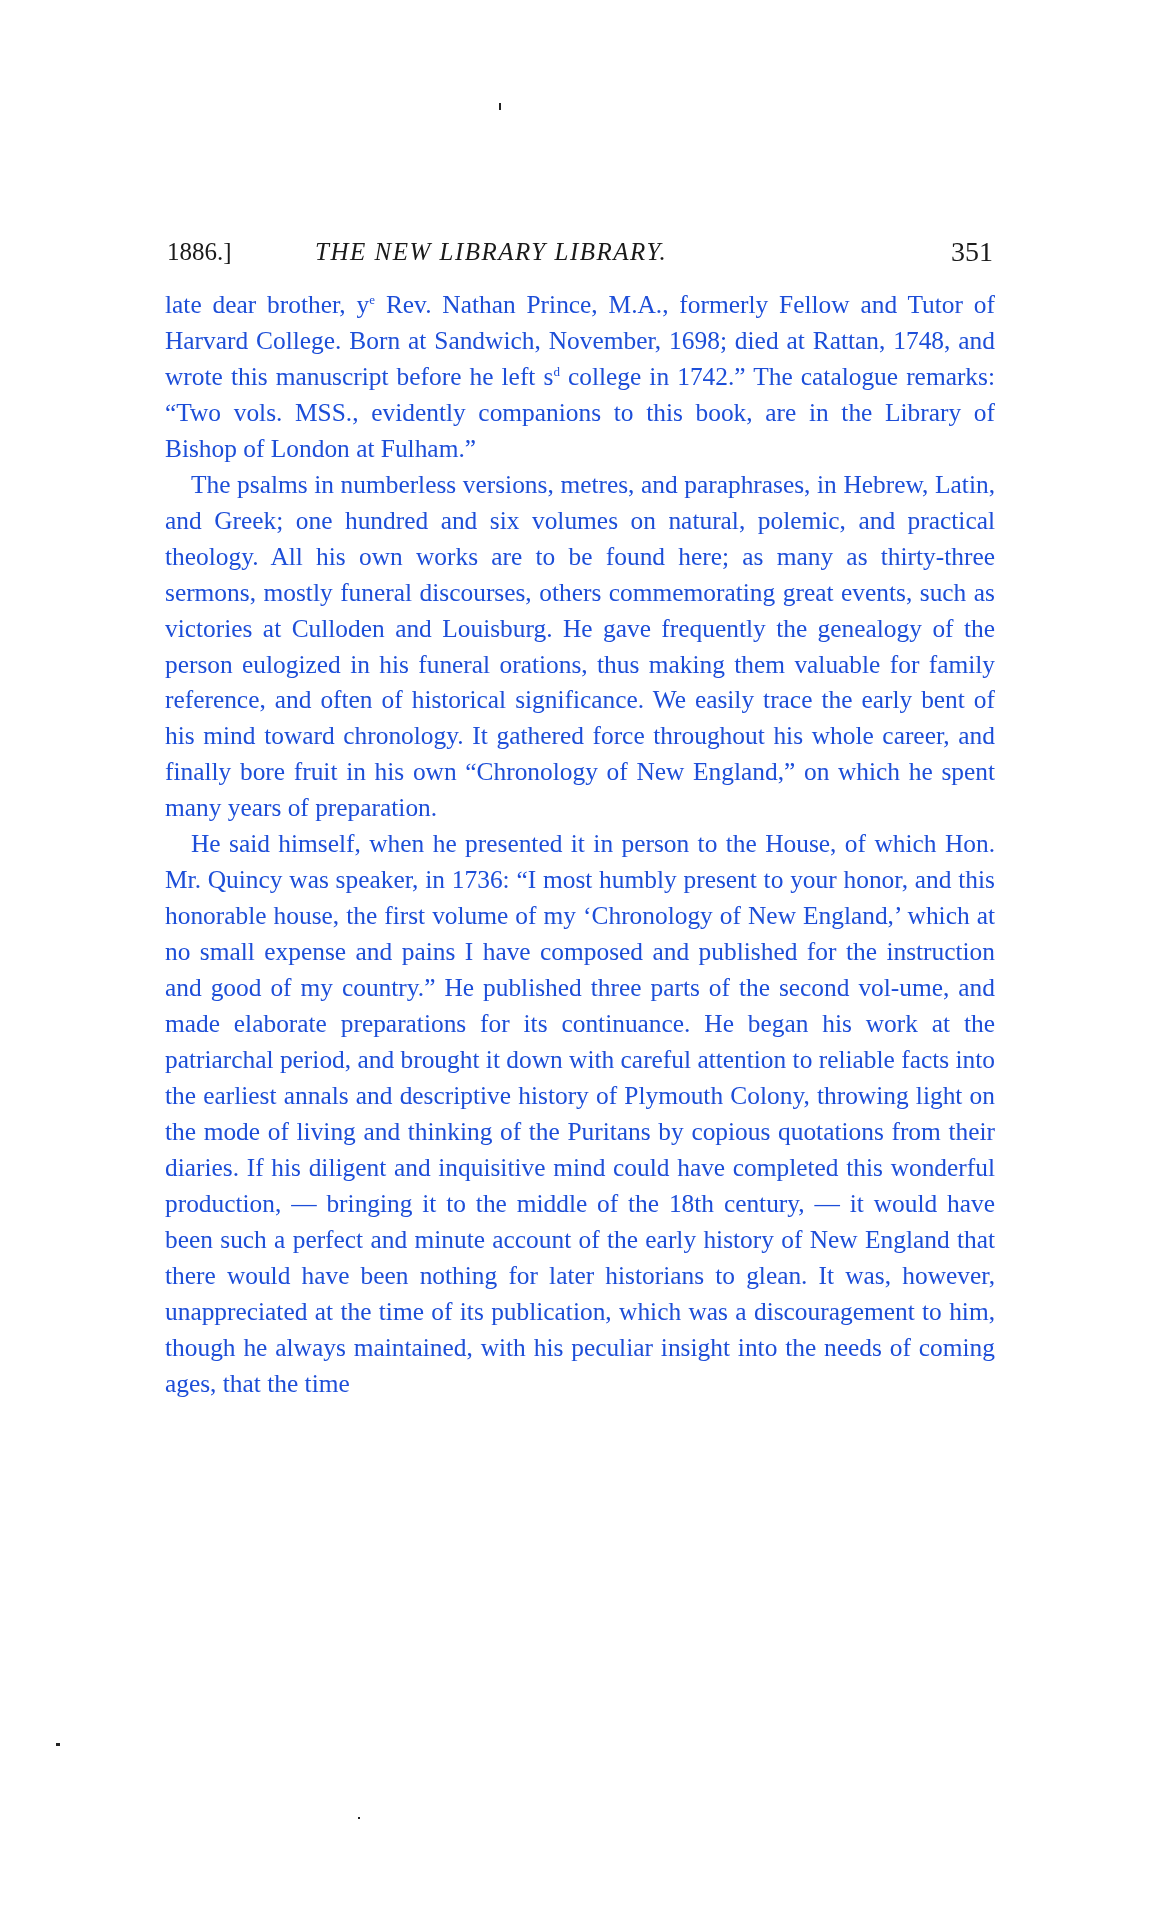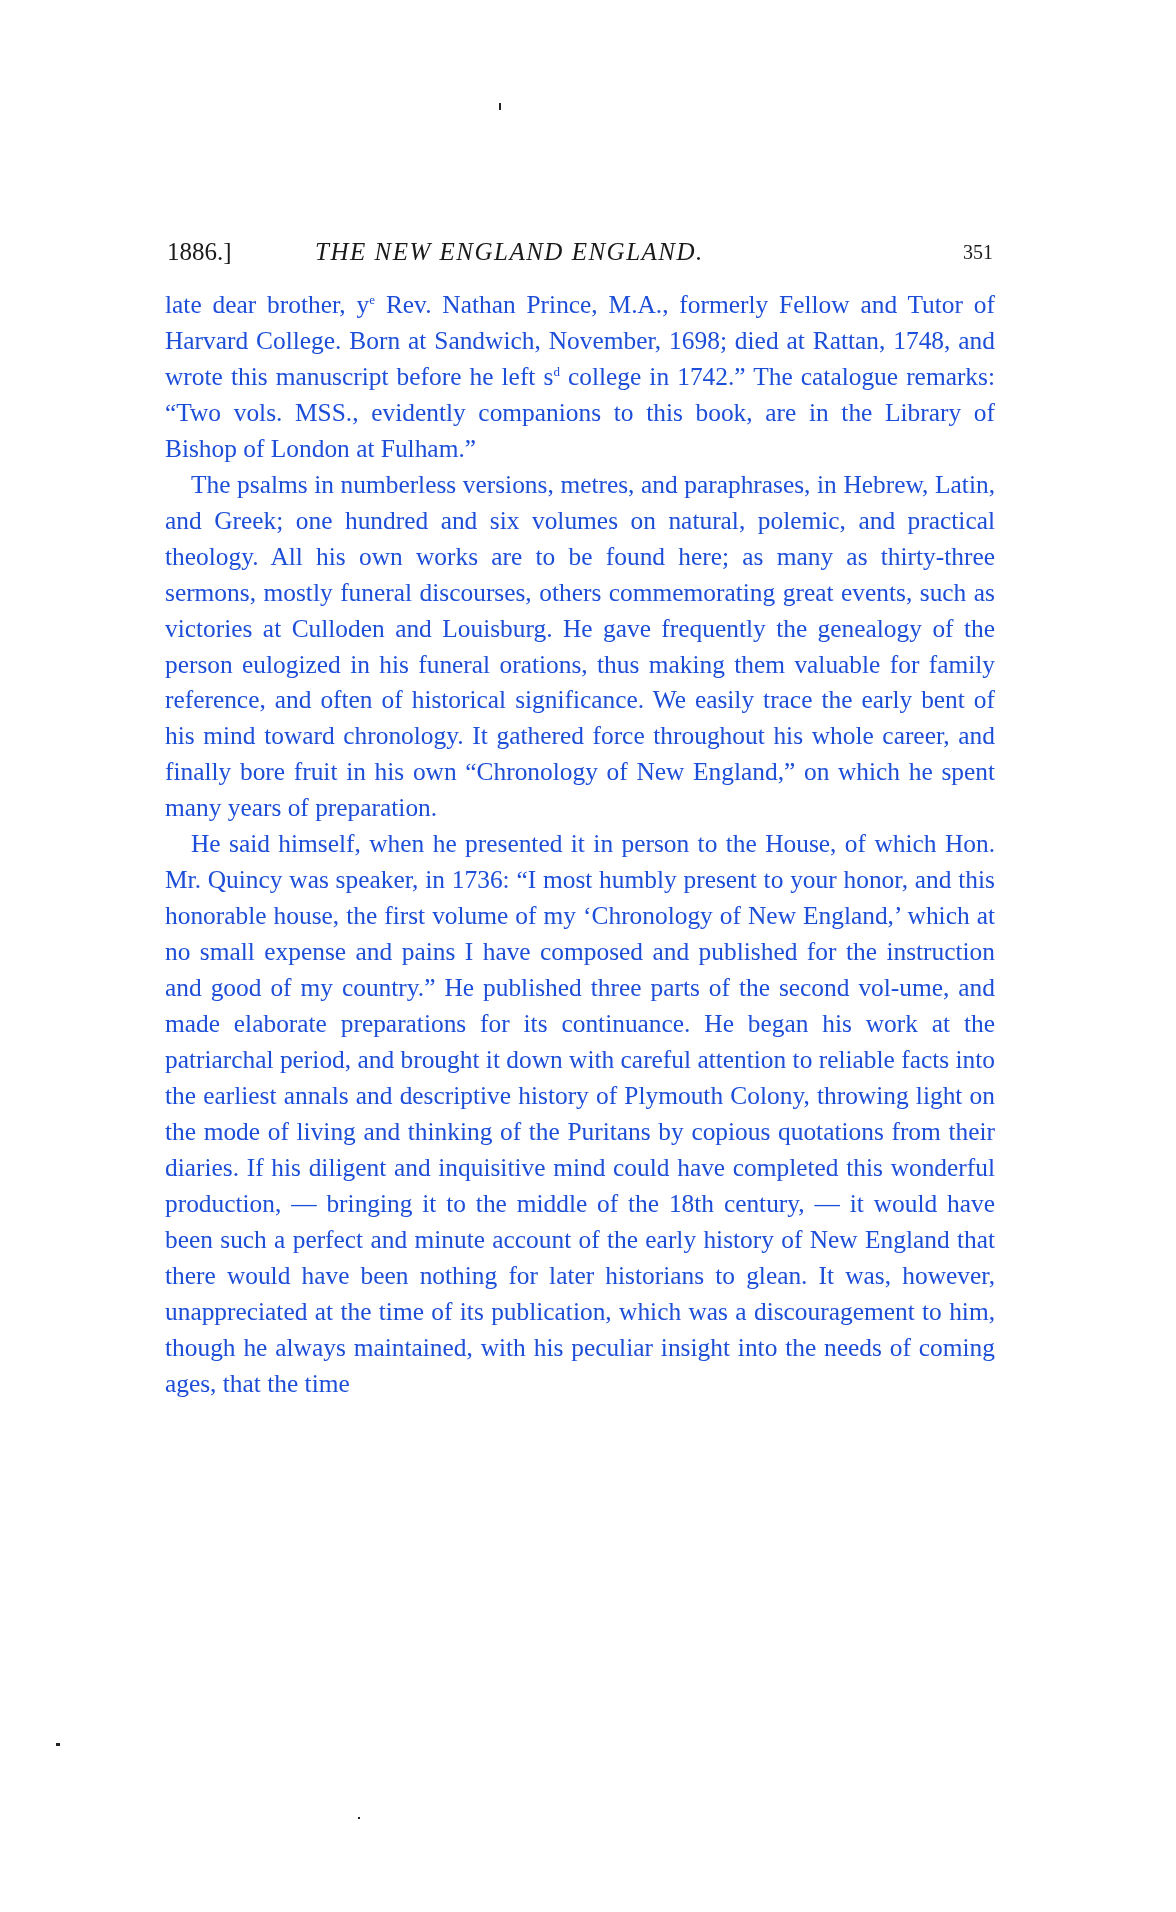--- a/index.html
+++ b/index.html
@@ -36,21 +36,21 @@
     position: absolute;
     left: 150px;
     top: 0;
     font-style: italic;
     letter-spacing: 1.5px;
   }
   .rh-page {
     position: absolute;
     right: 2px;
     top: 0;
-    font-size: 20px;
+    font-size: 28px;
   }
   .body-text {
     margin-top: 15px;
     font-size: 25.4px;
     line-height: 35.95px;
     text-align: justify;
     color: #1d4ed8;
   }
   .body-text p {
     margin: 0;
@@ -73,21 +73,21 @@
 </head>
 <body>
 
 <div class="speck" style="left:499px;top:103px;width:2px;height:7px;"></div>
 <div class="speck" style="left:56px;top:1743px;width:4px;height:3px;"></div>
 <div class="speck" style="left:358px;top:1817px;width:2px;height:2px;"></div>
 
 <div class="page">
   <div class="running-head">
     <span class="rh-year">1886.]</span>
-    <span class="rh-title">THE NEW ENGLAND ENGLAND.</span>
+    <span class="rh-title">THE NEW LIBRARY LIBRARY.</span>
     <span class="rh-page">351</span>
   </div>
 
   <div class="body-text">
     <p class="cont"><span>late dear brother, y</span><sup>e</sup><span> Rev. Nathan Prince, M.A., formerly Fellow and Tutor of Harvard College.  Born at Sandwich, November, 1698; died at Rattan, 1748, and wrote this manuscript before he left s</span><sup>d</sup><span> college in 1742.”  The catalogue remarks: “Two vols. MSS., evidently companions to this book, are in the Library of Bishop of London at Fulham.”</span></p>
     <p><span>The psalms in numberless versions, metres, and paraphrases, in Hebrew, Latin, and Greek; one hundred and six volumes on natural, polemic, and practical theology.  All his own works are to be found here; as many as thirty-three sermons, mostly funeral discourses, others commemorating great events, such as victories at Culloden and Louisburg.  He gave frequently the genealogy of the person eulogized in his funeral orations, thus making them valuable for family reference, and often of historical significance. We easily trace the early bent of his mind toward chronology. It gathered force throughout his whole career, and finally bore fruit in his own “Chronology of New England,” on which he spent many years of preparation.</span></p>
     <p><span>He said himself, when he presented it in person to the House, of which Hon. Mr. Quincy was speaker, in 1736: “I most humbly present to your honor, and this honorable house, the first volume of my ‘Chronology of New England,’ which at no small expense and pains I have composed and published for the instruction and good of my country.”  He published three parts of the second vol-ume, and made elaborate preparations for its continuance.  He began his work at the patriarchal period, and brought it down with careful attention to reliable facts into the earliest annals and descriptive history of Plymouth Colony, throwing light on the mode of living and thinking of the Puritans by copious quotations from their diaries.  If his diligent and inquisitive mind could have completed this wonderful production, — bringing it to the middle of the 18th century, — it would have been such a perfect and minute account of the early history of New England that there would have been nothing for later historians to glean.  It was, however, unappreciated at the time of its publication, which was a discouragement to him, though he always maintained, with his peculiar insight into the needs of coming ages, that the time</span></p>
   </div>
 </div>
 

